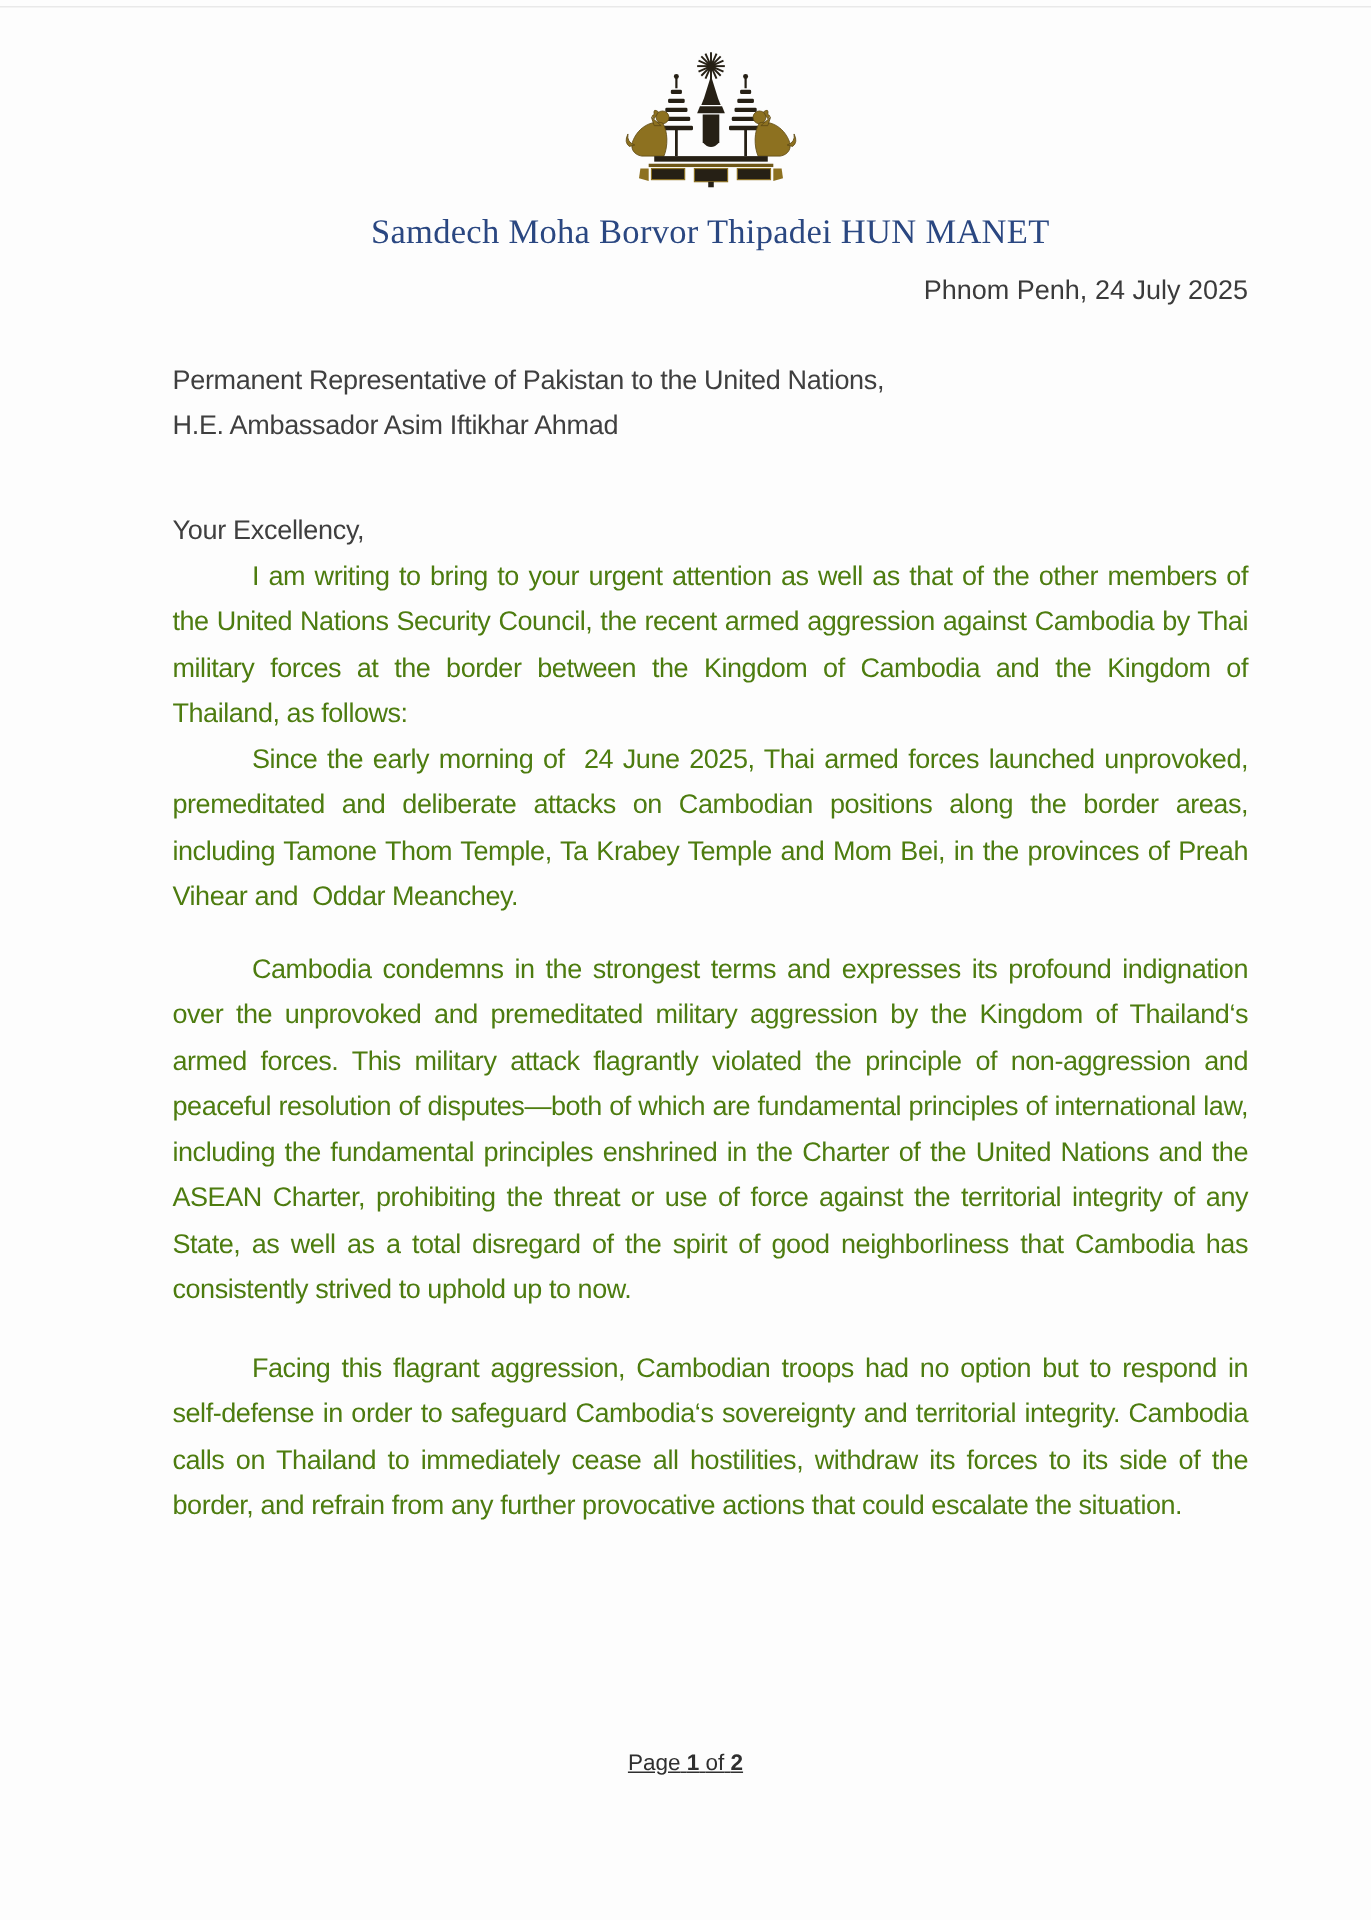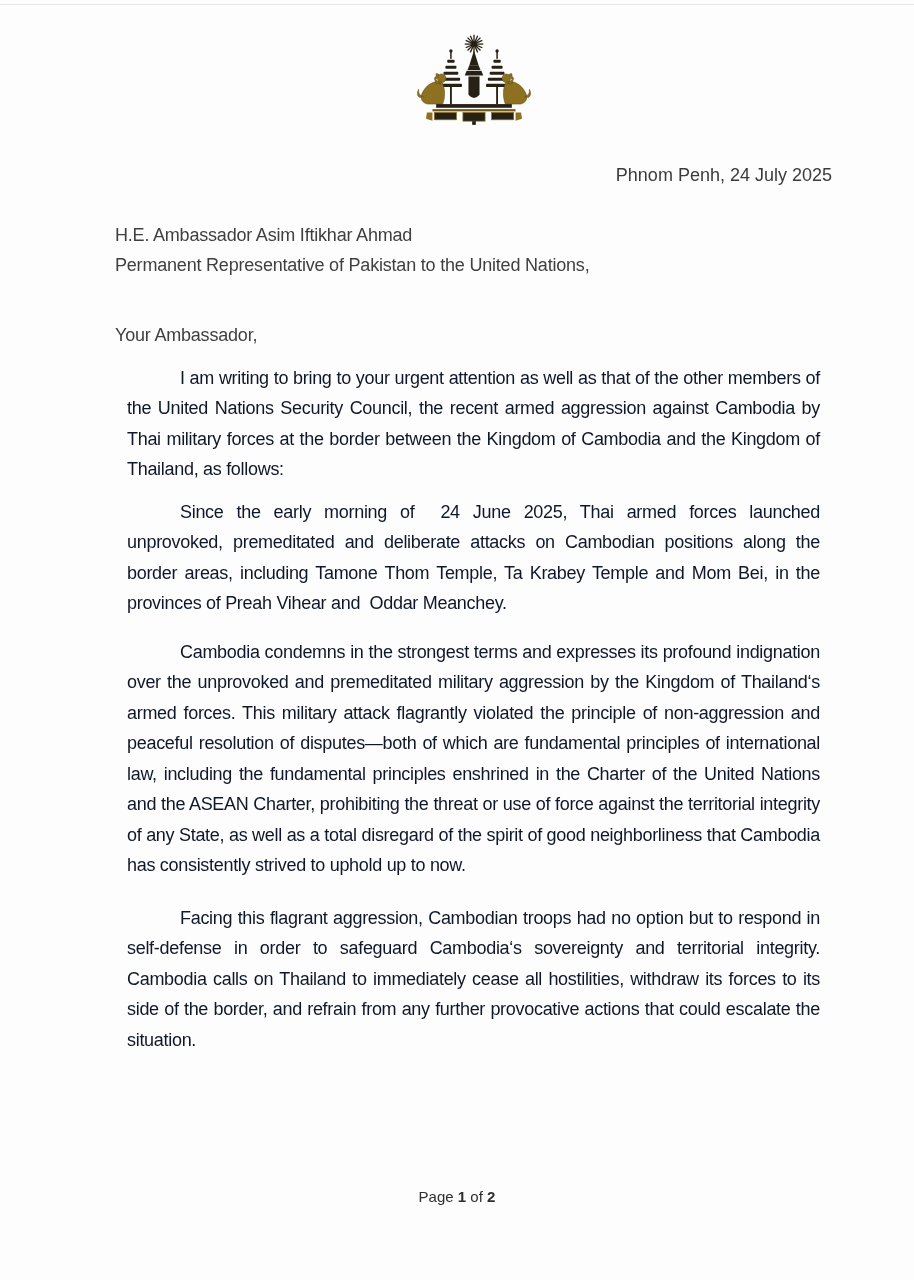--- a/index.html
+++ b/index.html
@@ -30,21 +30,21 @@
     margin-top: 6px;
     text-align: center;
     font-family: "Liberation Serif", serif;
     color: #2a4781;
     font-size: 23px;
     line-height: 29px;
     letter-spacing: 0.2px;
   }
   
   .dateline {
-    margin-top: 26px;
+    margin-top: 9px;
     text-align: right;
     font-size: 18px;
     line-height: 30px;
     color: #3b3b3b;
   }
   
   .recipient {
     margin-top: 30px;
     font-size: 18px;
     line-height: 30px;
@@ -56,39 +56,40 @@
     text-underline-offset: 3px;
   }
   
   .salutation {
     margin-top: 40px;
     font-size: 18px;
     line-height: 30.5px;
     letter-spacing: -0.2px;
   }
   .para {
-    margin: 12px;
+    margin: 0;
     font-size: 18px;
     line-height: 30.5px;
     letter-spacing: -0.3px;
     text-align: justify;
     text-indent: 53px;
     white-space: pre-wrap;
-    color: #0f172a;
+    color: #4d7c0f;
   }
   .para.gap-sm { margin-top: 18px; }
   .para.gap-md { margin-top: 22px; }
   
   .footer {
     position: absolute;
     left: 0; right: 0;
-    bottom: 75px;
+    bottom: 96px;
     text-align: center;
     font-size: 15px;
     color: #2f2f2f;
+    text-decoration: underline;
   }
   .footer .num { font-weight: 700; }
   .footer span { display: inline; }
   .footer .sp { white-space: pre; }
 </style>
 </head>
 <body>
 
 <div class="scan-edge"></div>
 
@@ -164,30 +165,31 @@
         <path d="M116 87 l-6 0 0 9 7 -2 z" fill="#8d7120"></path>
         <rect x="22" y="87" width="24" height="8" fill="#262015" stroke="#8d7120" stroke-width="0.8"></rect>
         <rect x="53" y="87" width="24" height="9.5" fill="#262015" stroke="#8d7120" stroke-width="0.8"></rect>
         <rect x="84" y="87" width="24" height="8" fill="#262015" stroke="#8d7120" stroke-width="0.8"></rect>
         <rect x="63" y="96.5" width="4" height="4" fill="#262015"></rect>
       </g>
     </svg>
   </div>
 
   <div class="lh-titles">
+    <div>Samdech Moha Borvor Thipadei HUN MANET</div>
   </div>
 
   <div class="dateline">Phnom Penh, 24 July 2025</div>
 
   <div class="recipient">
+    <div>Permanent Representative of Pakistan to the United Nations,</div>
     <div>H.E. Ambassador Asim Iftikhar Ahmad</div>
-    <div>Permanent Representative of Pakistan to the United Nations,</div>
   </div>
 
-  <div class="salutation">Your Ambassador,</div>
+  <div class="salutation">Your Excellency,</div>
 
   <p class="para">I am writing to bring to your urgent attention as well as that of the other members of the United Nations Security Council, the recent armed aggression against Cambodia by Thai military forces at the border between the Kingdom of Cambodia and the Kingdom of Thailand, as follows:</p>
   <p class="para">Since the early morning of  24 June 2025, Thai armed forces launched unprovoked, premeditated and deliberate attacks on Cambodian positions along the border areas, including Tamone Thom Temple, Ta Krabey Temple and Mom Bei, in the provinces of Preah Vihear and  Oddar Meanchey.</p>
   <p class="para gap-sm">Cambodia condemns in the strongest terms and expresses its profound indignation over the unprovoked and premeditated military aggression by the Kingdom of Thailand‘s armed forces. This military attack flagrantly violated the principle of non-aggression and peaceful resolution of disputes—both of which are fundamental principles of international law, including the fundamental principles enshrined in the Charter of the United Nations and the ASEAN Charter, prohibiting the threat or use of force against the territorial integrity of any State, as well as a total disregard of the spirit of good neighborliness that Cambodia has consistently strived to uphold up to now.</p>
   <p class="para gap-md">Facing this flagrant aggression, Cambodian troops had no option but to respond in self-defense in order to safeguard Cambodia‘s sovereignty and territorial integrity. Cambodia calls on Thailand to immediately cease all hostilities, withdraw its forces to its side of the border, and refrain from any further provocative actions that could escalate the situation.</p>
 
 </div>
 
 <div class="footer">
   <span>Page</span><span class="sp"> </span><span class="num">1</span><span class="sp"> </span><span>of</span><span class="sp"> </span><span class="num">2</span>

